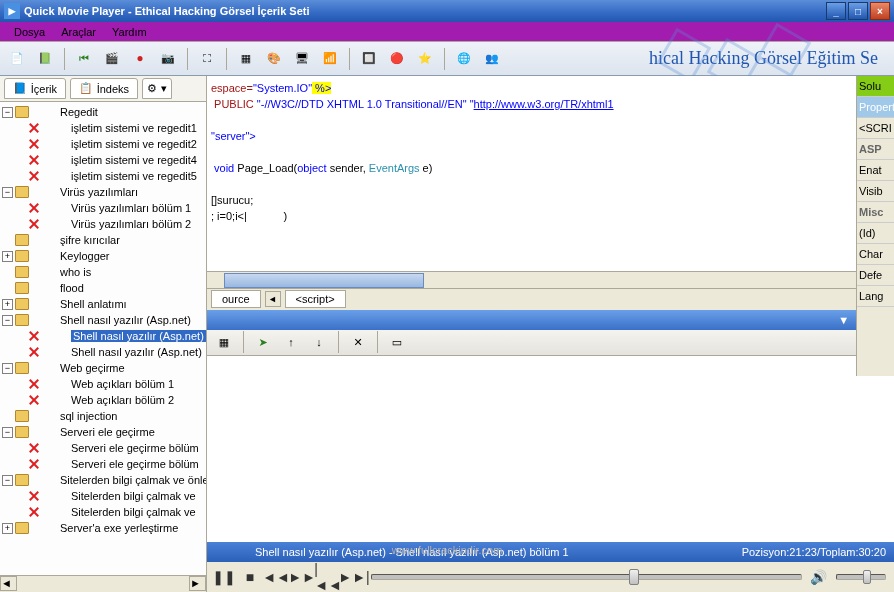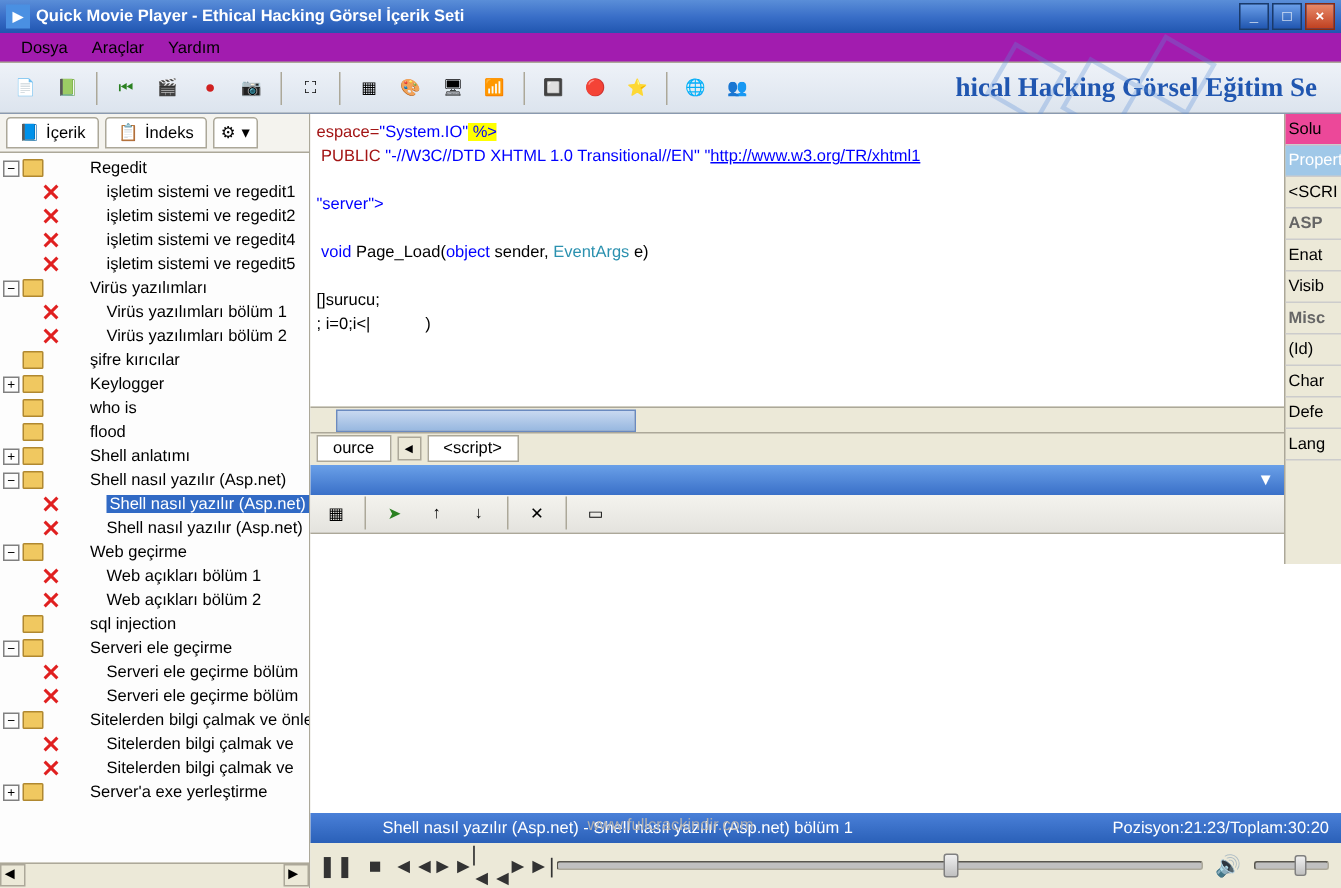--- a/index.html
+++ b/index.html
@@ -8,21 +8,21 @@
 .titlebar-icon { width: 16px; height: 16px; background: #4a90e2; margin-right: 4px; display: inline-flex; align-items: center; justify-content: center; font-size: 9px; }
 .titlebar-text { flex: 1; }
 .win-btns { display: flex; gap: 2px; }
 .win-btn { width: 20px; height: 18px; background: linear-gradient(to bottom, #6a9ee8, #2056b0); border: 1px solid #1a3a6a; color: white; display: flex; align-items: center; justify-content: center; font-size: 10px; cursor: pointer; }
 .win-btn.close { background: linear-gradient(to bottom, #e88a6a, #c04020); border-color: #8a2a10; }
 .menubar { height: 20px; background: #a21caf; display: flex; align-items: center; padding: 0 6px; border-bottom: 1px solid #aca899; }
 .menu-item { padding: 2px 8px; cursor: pointer; }
 .toolbar { height: 34px; background: linear-gradient(to bottom, #eef2f8, #dce4ee); display: flex; align-items: center; padding: 0 6px; gap: 6px; border-bottom: 1px solid #8a9ab0; }
 .tool-btn { width: 22px; height: 22px; display: flex; align-items: center; justify-content: center; cursor: pointer; border: 1px solid transparent; border-radius: 2px; }
 .tool-sep { width: 1px; height: 22px; background: #aca899; margin: 0 2px; }
-.banner-text { flex: 1; text-align: right; font-size: 18px; font-weight: bold; color: #2056b0; font-family: 'Comic Sans MS', cursive; padding-right: 10px; white-space: nowrap; overflow: hidden; }
+.banner-text { flex: 1; text-align: right; font-size: 18px; font-weight: normal; color: #2056b0; font-family: 'Comic Sans MS', cursive; padding-right: 10px; white-space: nowrap; overflow: hidden; }
 .main-area { display: flex; height: 516px; }
 .sidebar { width: 207px; background: #fdfdfd; border-right: 1px solid #aca899; display: flex; flex-direction: column; }
 .side-tabs { height: 26px; display: flex; align-items: center; background: #f4f3ee; border-bottom: 1px solid #aca899; padding: 0 4px; gap: 4px; }
 .side-tab { display: flex; align-items: center; gap: 4px; padding: 3px 8px; border: 1px solid #aca899; background: white; cursor: pointer; border-radius: 3px 3px 0 0; }
 .side-tab.more { padding: 3px 4px; }
 .tree { flex: 1; overflow: auto; padding: 2px; }
 .tree-node { display: flex; align-items: center; height: 16px; cursor: pointer; white-space: nowrap; }
 .tree-toggle { width: 11px; height: 11px; border: 1px solid #808080; display: inline-flex; align-items: center; justify-content: center; font-size: 9px; margin-right: 2px; flex-shrink: 0; }
 .tree-spacer { width: 13px; display: inline-block; flex-shrink: 0; }
 .tree-dotted { width: 13px; height: 16px; display: inline-block; flex-shrink: 0; }
@@ -347,21 +347,21 @@
         </div>
       <div class="play-btn" style="color:#e0a020">🔊</div>
       <div class="vol-slider">
           <div class="vol-thumb"></div>
         </div>
     </div>
   </div>
 </div>
 
 <div class="right-panel">
-  <div class="right-panel-item" style="background:#ec4899">Solu</div>
+  <div class="right-panel-item" style="background:#84cc16">Solu</div>
   <div class="right-panel-item" style="background:#a0c8e8;color:white">Propert</div>
   <div class="right-panel-item">&lt;SCRI</div>
   <div class="right-panel-item" style="font-weight:bold;color:#666">ASP</div>
   <div class="right-panel-item">Enat</div>
   <div class="right-panel-item">Visib</div>
   <div class="right-panel-item" style="font-weight:bold;color:#666">Misc</div>
   <div class="right-panel-item">(Id)</div>
   <div class="right-panel-item">Char</div>
   <div class="right-panel-item">Defe</div>
   <div class="right-panel-item">Lang</div>

